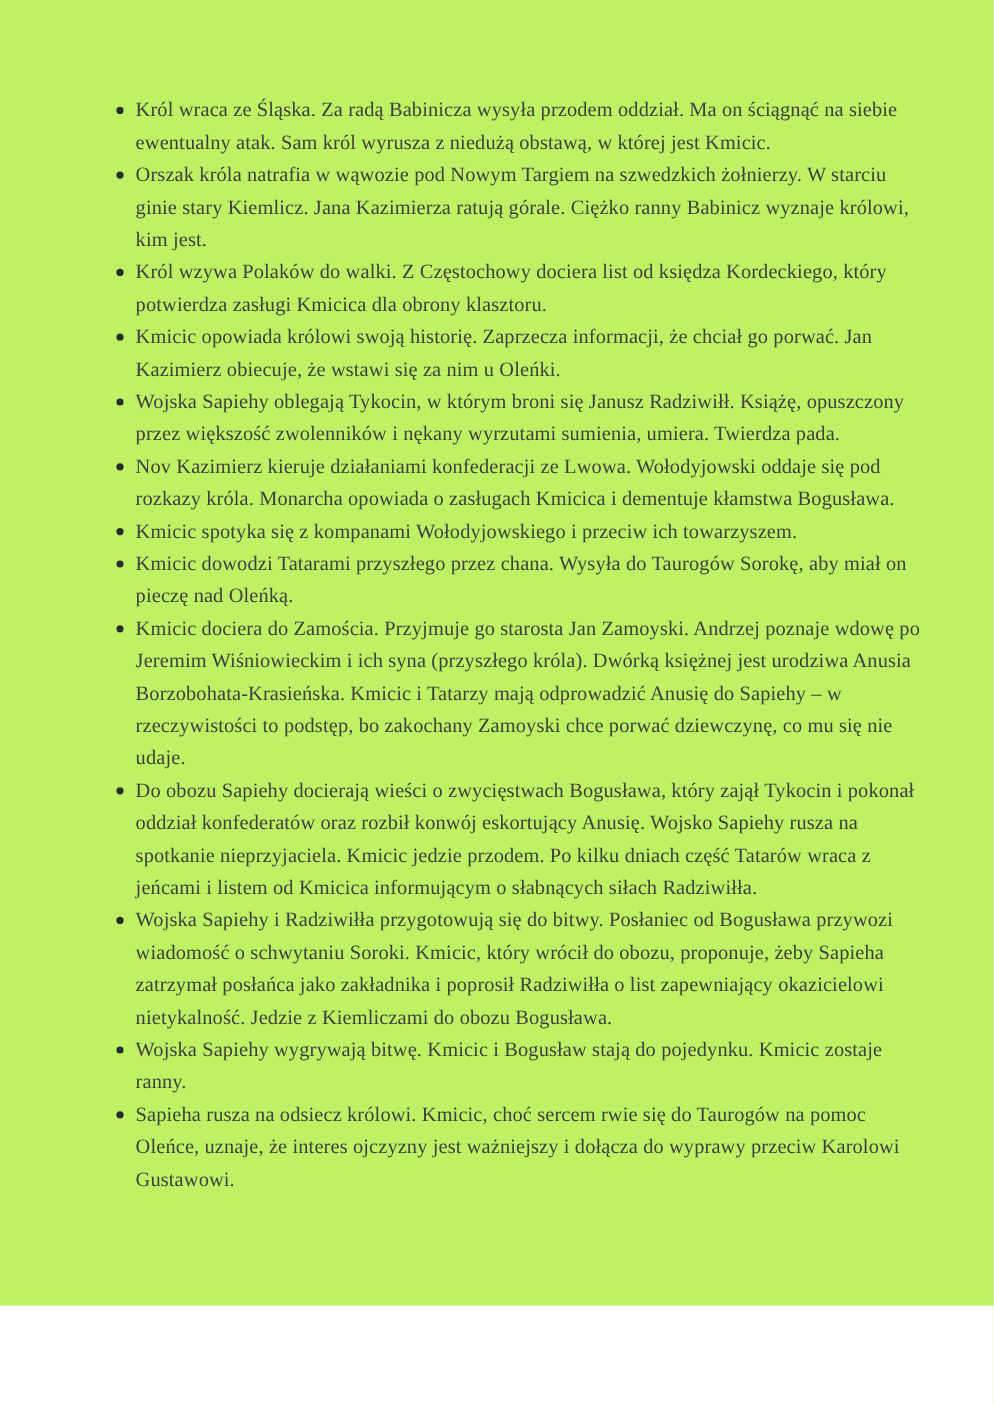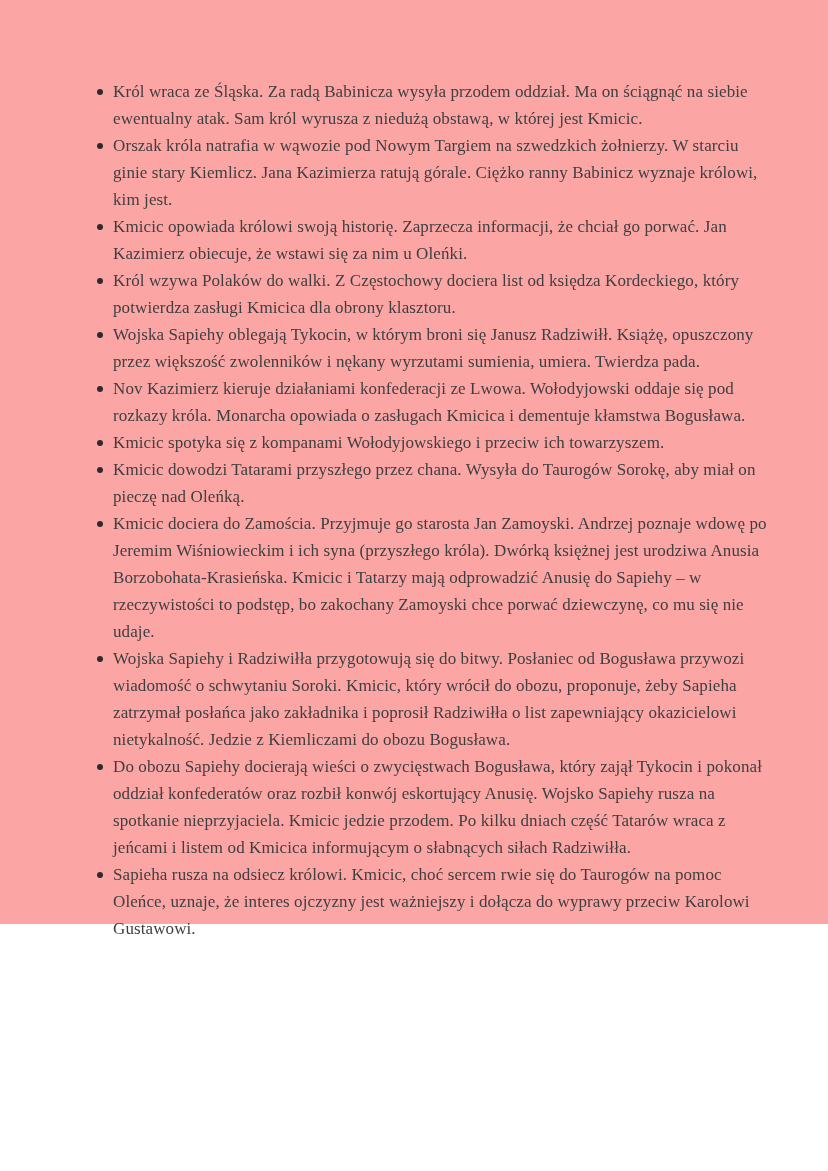--- a/index.html
+++ b/index.html
@@ -12,22 +12,22 @@
     height: 1171px;
     position: relative;
     font-family: "Liberation Serif", "DejaVu Serif", serif;
     overflow: hidden;
   }
   .page {
     position: absolute;
     left: 0;
     top: 0;
     width: 828px;
-    height: 924px;
-    background: #fca5a5;
+    height: 1088px;
+    background: #bef264;
   }
   ul.summary-list {
     position: absolute;
     left: 113px;
     top: 78px;
     width: 658px;
     margin: 0;
     padding: 0;
     list-style: none;
   }
@@ -49,24 +49,25 @@
     background: #2b2b2b;
   }
 </style>
 </head>
 <body>
 
 <div class="page">
   <ul class="summary-list">
       <li><span class="dot"></span><span>Król wraca ze Śląska. Za radą Babinicza wysyła przodem oddział. Ma on ściągnąć na siebie ewentualny atak. Sam król wyrusza z niedużą obstawą, w której jest Kmicic.</span></li>
       <li><span class="dot"></span><span>Orszak króla natrafia w wąwozie pod Nowym Targiem na szwedzkich żołnierzy. W starciu ginie stary Kiemlicz. Jana Kazimierza ratują górale. Ciężko ranny Babinicz wyznaje królowi, kim jest.</span></li>
+      <li><span class="dot"></span><span>Król wzywa Polaków do walki. Z Częstochowy dociera list od księdza Kordeckiego, który potwierdza zasługi Kmicica dla obrony klasztoru.</span></li>
       <li><span class="dot"></span><span>Kmicic opowiada królowi swoją historię. Zaprzecza informacji, że chciał go porwać. Jan Kazimierz obiecuje, że wstawi się za nim u Oleńki.</span></li>
-      <li><span class="dot"></span><span>Król wzywa Polaków do walki. Z Częstochowy dociera list od księdza Kordeckiego, który potwierdza zasługi Kmicica dla obrony klasztoru.</span></li>
       <li><span class="dot"></span><span>Wojska Sapiehy oblegają Tykocin, w którym broni się Janusz Radziwiłł. Książę, opuszczony przez większość zwolenników i nękany wyrzutami sumienia, umiera. Twierdza pada.</span></li>
       <li><span class="dot"></span><span>Nov Kazimierz kieruje działaniami konfederacji ze Lwowa. Wołodyjowski oddaje się pod rozkazy króla. Monarcha opowiada o zasługach Kmicica i dementuje kłamstwa Bogusława.</span></li>
       <li><span class="dot"></span><span>Kmicic spotyka się z kompanami Wołodyjowskiego i przeciw ich towarzyszem.</span></li>
       <li><span class="dot"></span><span>Kmicic dowodzi Tatarami przyszłego przez chana. Wysyła do Taurogów Sorokę, aby miał on pieczę nad Oleńką.</span></li>
       <li><span class="dot"></span><span>Kmicic dociera do Zamościa. Przyjmuje go starosta Jan Zamoyski. Andrzej poznaje wdowę po Jeremim Wiśniowieckim i ich syna (przyszłego króla). Dwórką księżnej jest urodziwa Anusia Borzobohata-Krasieńska. Kmicic i Tatarzy mają odprowadzić Anusię do Sapiehy – w rzeczywistości to podstęp, bo zakochany Zamoyski chce porwać dziewczynę, co mu się nie udaje.</span></li>
+      <li><span class="dot"></span><span>Do obozu Sapiehy docierają wieści o zwycięstwach Bogusława, który zajął Tykocin i pokonał oddział konfederatów oraz rozbił konwój eskortujący Anusię. Wojsko Sapiehy rusza na spotkanie nieprzyjaciela. Kmicic jedzie przodem. Po kilku dniach część Tatarów wraca z jeńcami i listem od Kmicica informującym o słabnących siłach Radziwiłła.</span></li>
       <li><span class="dot"></span><span>Wojska Sapiehy i Radziwiłła przygotowują się do bitwy. Posłaniec od Bogusława przywozi wiadomość o schwytaniu Soroki. Kmicic, który wrócił do obozu, proponuje, żeby Sapieha zatrzymał posłańca jako zakładnika i poprosił Radziwiłła o list zapewniający okazicielowi nietykalność. Jedzie z Kiemliczami do obozu Bogusława.</span></li>
-      <li><span class="dot"></span><span>Do obozu Sapiehy docierają wieści o zwycięstwach Bogusława, który zajął Tykocin i pokonał oddział konfederatów oraz rozbił konwój eskortujący Anusię. Wojsko Sapiehy rusza na spotkanie nieprzyjaciela. Kmicic jedzie przodem. Po kilku dniach część Tatarów wraca z jeńcami i listem od Kmicica informującym o słabnących siłach Radziwiłła.</span></li>
+      <li><span class="dot"></span><span>Wojska Sapiehy wygrywają bitwę. Kmicic i Bogusław stają do pojedynku. Kmicic zostaje ranny.</span></li>
       <li><span class="dot"></span><span>Sapieha rusza na odsiecz królowi. Kmicic, choć sercem rwie się do Taurogów na pomoc Oleńce, uznaje, że interes ojczyzny jest ważniejszy i dołącza do wyprawy przeciw Karolowi Gustawowi.</span></li>
     </ul>
 </div>
 
 </body></html>

